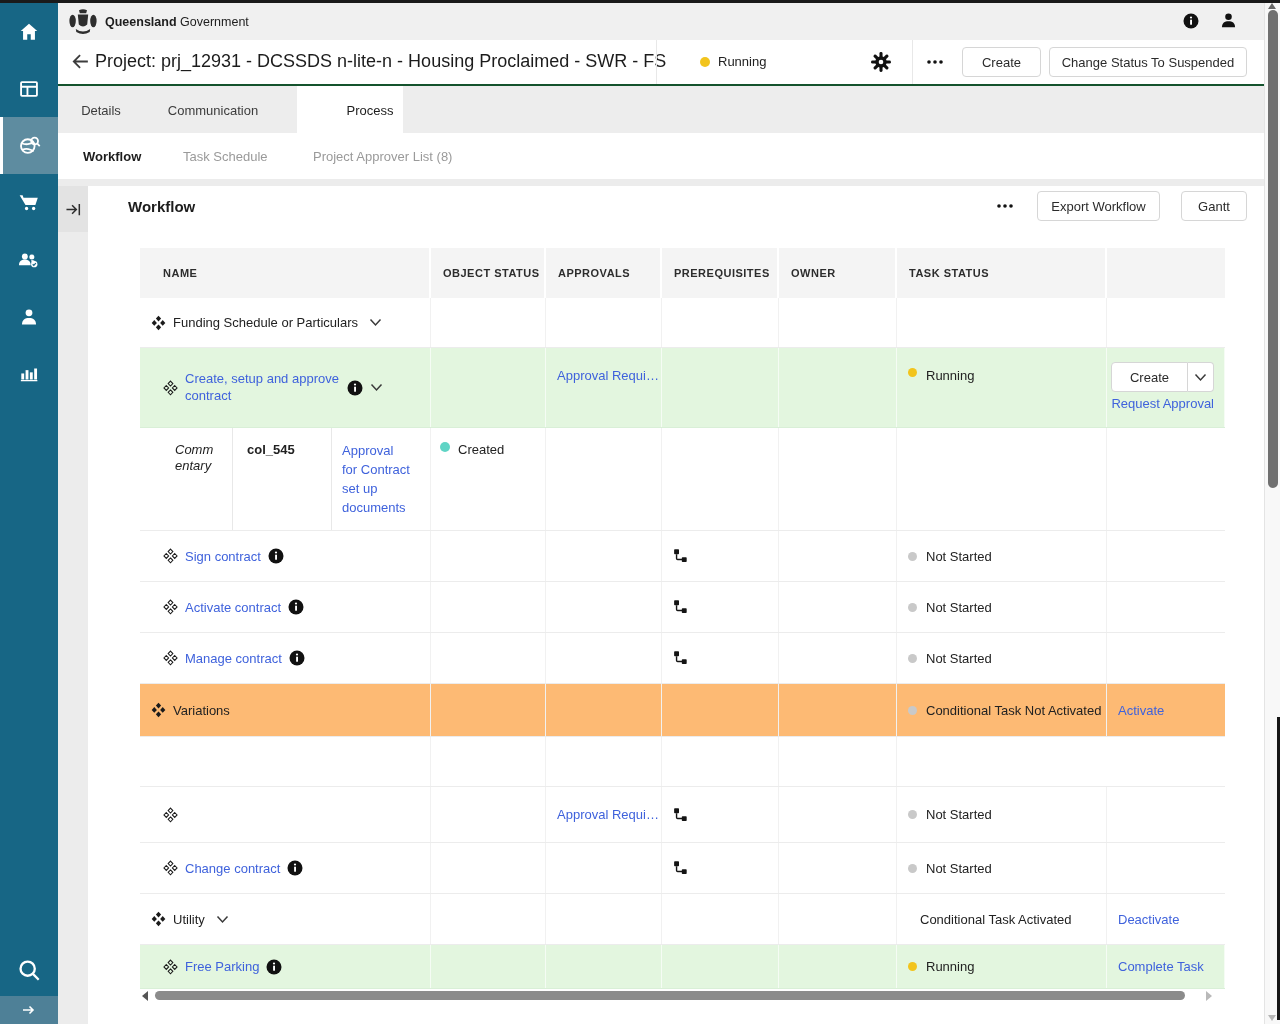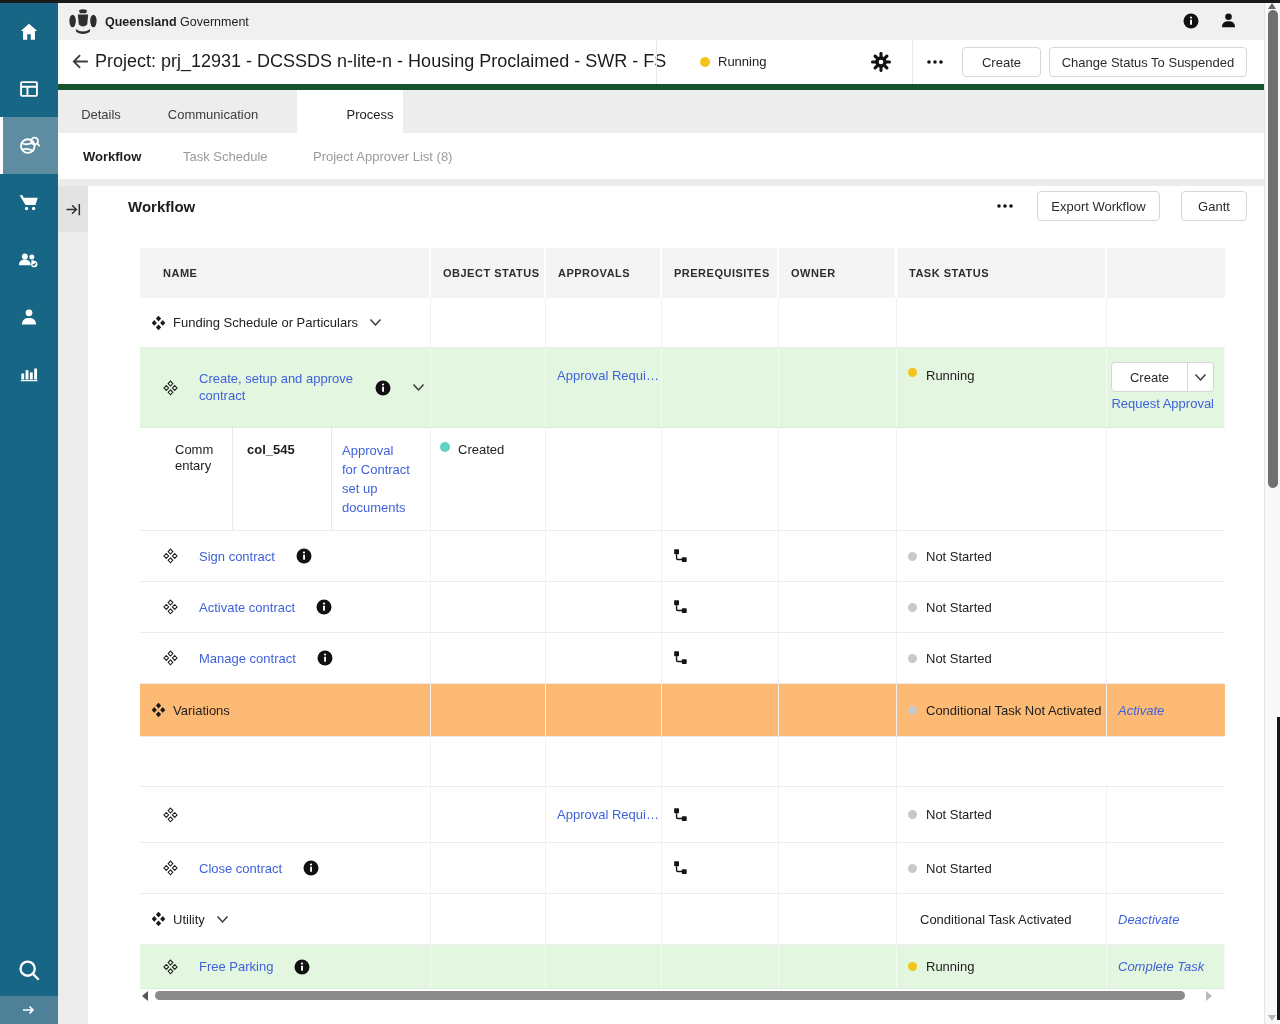--- a/index.html
+++ b/index.html
@@ -31,21 +31,21 @@
   .vdiv{position:absolute;top:0;width:1px;height:44px;background:#e8e8e8;}
   .run-wrap{position:absolute;left:642px;top:14px;display:flex;align-items:center;gap:8px;font-size:13px;color:#222;}
   .dot{width:10px;height:10px;border-radius:50%;display:inline-block;flex:0 0 auto;}
   .gear{position:absolute;left:812px;top:11px;cursor:pointer;}
   .tdots{position:absolute;left:868px;top:19px;cursor:pointer;}
   .btn{display:flex;align-items:center;justify-content:center;background:#fff;border:1px solid #d6d6d6;border-radius:4px;font-size:13px;color:#2b2b2b;height:30px;box-sizing:border-box;cursor:pointer;white-space:nowrap;}
   .btn-create{position:absolute;left:904px;top:7px;width:79px;}
   .btn-change{position:absolute;left:991px;top:7px;width:198px;}
 
   
-  .tabstrip{left:58px;top:84px;width:1206px;height:49px;background:#ededed;border-top:6px solid #14532d;text-align:center;}
+  .tabstrip{left:58px;top:84px;width:1206px;height:49px;background:#ededed;border-top:2px solid #14532d;text-align:center;}
   .tab{position:absolute;top:0;height:49px;display:flex;align-items:center;justify-content:center;font-size:13px;color:#3c3c3c;cursor:pointer;}
   .tab.active{background:#fff;color:#1d1d1d;}
   .subtabstrip{left:58px;top:133px;width:1206px;height:46px;background:#fff;}
   .subtab{position:absolute;top:0;height:46px;display:flex;align-items:center;font-size:13px;color:#9a9a9a;cursor:pointer;}
   .subtab.active{color:#1c1c1c;font-weight:bold;}
 
   
   .gutterblock{left:58px;top:186px;width:30px;height:46px;background:#e3e3e3;display:flex;align-items:center;justify-content:center;}
   .panel{left:88px;top:186px;width:1176px;height:838px;background:#fff;}
   .wf-heading{position:absolute;left:40px;top:12px;font-size:15px;font-weight:bold;color:#1c1c1c;}
@@ -61,42 +61,42 @@
   .th:first-child{padding-left:23px;}
   .th:last-child{border-right:none;}
   .trow{border-bottom:1px solid #ececec;box-sizing:border-box;}
   .td{display:flex;align-items:center;border-right:1px solid #f1f1f1;box-sizing:border-box;min-width:0;font-size:13px;color:#222;}
   .td:last-child{border-right:none;}
   .hl{background:#e3f6df;}
   .hl .td{border-right:1px solid rgba(255,255,255,.65);}
   .hl.trow{border-bottom:1px solid #d9efd7;}
   .grayrow{background:#fdba74;}
   .name-cell{gap:7px;padding-left:11px;}
-  .task-name{gap:21px;padding-left:23px;}
+  .task-name{gap:7px;padding-left:23px;}
   .link{color:#3f62dc;cursor:pointer;text-decoration:none;}
   .status-cell{gap:9px;padding-left:11px;}
   .status-cell.nodot{padding-left:23px;}
   .appr-cell{padding-left:11px;}
   .pre-cell{padding-left:11px;}
-  .act-cell{padding-left:11px;font-style:italic;}
+  .act-cell{padding-left:11px;}
   .ic{display:inline-flex;align-items:center;justify-content:center;flex:0 0 auto;}
   .infoic{cursor:pointer;}
   
   .r0{height:50px;} .r1{height:80px;} .r2{height:103px;} .r3{height:51px;} .r4{height:51px;}
   .r5{height:51px;} .r6{height:53px;} .r7{height:50px;} .r8{height:56px;} .r9{height:51px;}
   .r10{height:51px;} .r11{height:44px;}
   .r1 .td{align-items:flex-start;padding-top:20px;}
   .r1 .name-td{align-items:center;padding-top:0;}
   .r1 .act-td{flex-direction:column;align-items:flex-end;justify-content:flex-start;padding:14px 10px 0 0;gap:4px;}
   .splitbtn{display:flex;}
   .splitbtn .main{width:77px;border-radius:4px 0 0 4px;}
   .splitbtn .chev{width:26px;border-radius:0 4px 4px 0;border-left:none;}
   .r3grid{display:grid;grid-template-columns:93px 99px 99px 115px 116px 117px 118px 210px 118px;}
   .r2 .td{align-items:flex-start;padding-top:14px;}
-  .sub-a{padding-left:35px;word-break:break-all;padding-right:14px;line-height:1.25;}
+  .sub-a{padding-left:35px;word-break:break-all;padding-right:14px;line-height:1.25;font-style:italic;}
   .sub-b{padding-left:14px;}
   .sub-c{padding-left:10px;padding-right:18px;line-height:1.45;}
   .wrapname{max-width:155px;line-height:1.3;}
   .wrapname2{max-width:230px;line-height:1.3;}
 
   
   .hscroll{position:relative;height:14px;margin-top:0;}
   .hthumb{position:absolute;left:15px;top:2px;width:1030px;height:9px;background:#8b8b8b;border-radius:5px;cursor:pointer;}
   .tri-left{width:0;height:0;border-top:5px solid transparent;border-bottom:5px solid transparent;border-right:6px solid #555;position:absolute;left:2px;top:2px;cursor:pointer;}
   .tri-right{width:0;height:0;border-top:5px solid transparent;border-bottom:5px solid transparent;border-left:6px solid #b9b9b9;position:absolute;left:1066px;top:2px;cursor:pointer;}
@@ -582,21 +582,21 @@
       <div class="grid trow r9">
         <div class="td task-name">
           <span class="ic">
               <svg width="15" height="16" viewBox="0 0 16 16.5" fill="none" stroke="#1b1b1b" stroke-width="1.1">
                 <path d="M8 0.9 L10.5 3.5 L8 6.1 L5.5 3.5 Z"></path>
                 <path d="M3.5 5.6 L6 8.2 L3.5 10.8 L1 8.2 Z"></path>
                 <path d="M12.5 5.6 L15 8.2 L12.5 10.8 L10 8.2 Z"></path>
                 <path d="M8 10.3 L10.5 12.9 L8 15.5 L5.5 12.9 Z"></path>
               </svg>
             </span>
-          <span class="link">Close contract</span>
+          <span class="link">Change contract</span>
           <span class="ic infoic">
               <svg width="16" height="16" viewBox="0 0 16 16">
                 <circle cx="8" cy="8" r="7.5" fill="#111"></circle>
                 <rect x="7.1" y="6.7" width="1.9" height="5" fill="#fff"></rect>
                 <circle cx="8" cy="4.5" r="1.1" fill="#fff"></circle>
               </svg>
             </span>
         </div>
         <div class="td"></div>
           <div class="td"></div>

